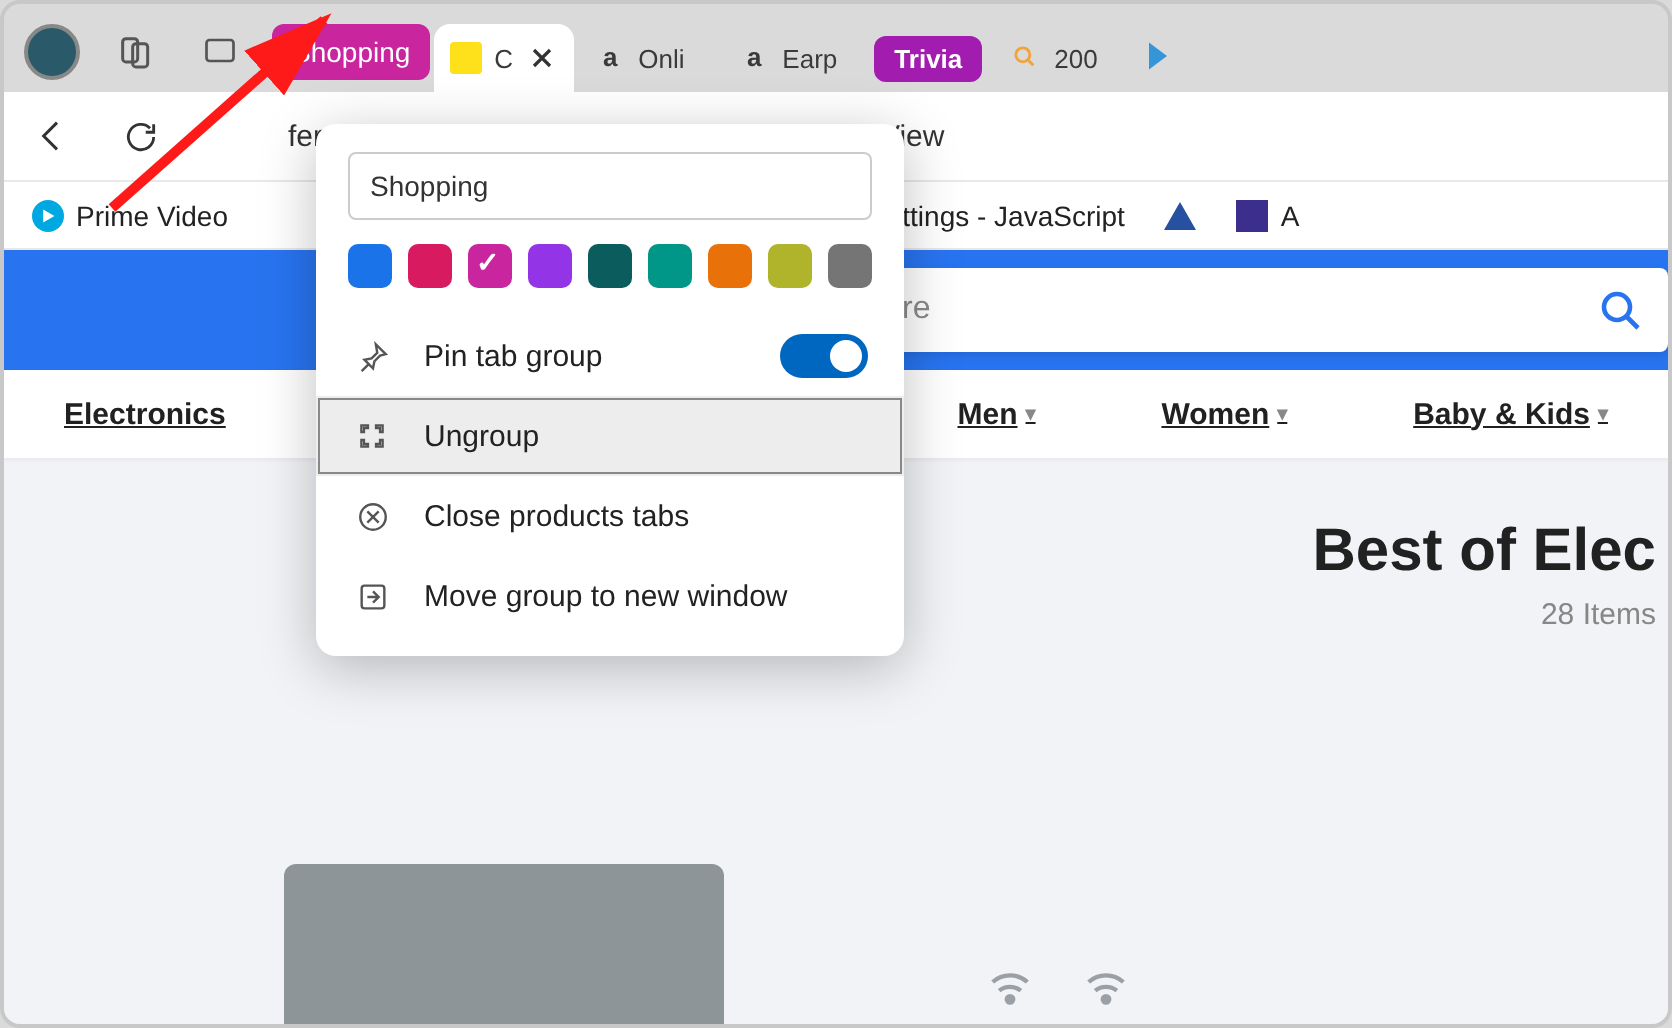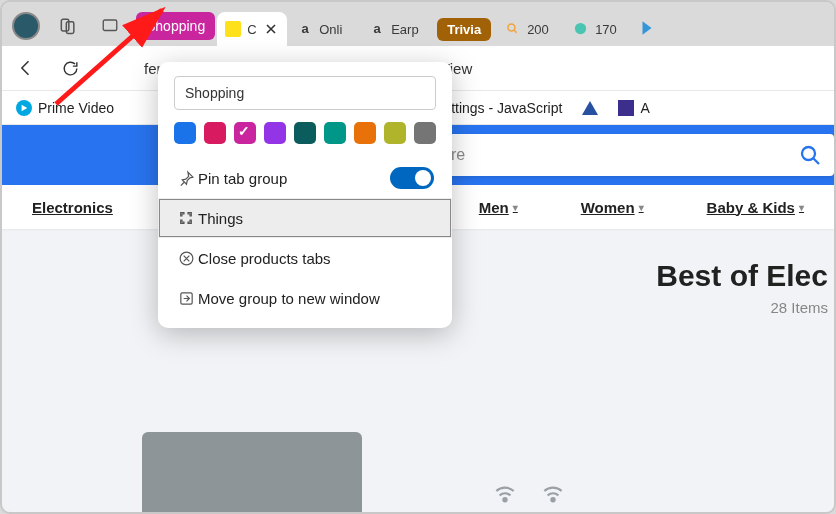--- a/index.html
+++ b/index.html
@@ -7,41 +7,41 @@
   .tabstrip { height:44px; background:#DADADA; display:flex; align-items:flex-end; padding:0 4px; gap:2px; }
   .sysbtns { display:flex; align-items:center; gap:14px; padding:0 10px 6px 6px; }
   .iconbtn { width:28px; height:28px; border-radius:6px; display:flex; align-items:center; justify-content:center; color:#555; }
   .avatar { width:28px; height:28px; border-radius:50%; background:#2a5a6a; border:2px solid #888; }
   .group-label { background:#c8259e; color:#fff; font-size:14px; padding:6px 10px; border-radius:6px; margin-bottom:6px; font-weight:500; }
   .tab { height:34px; background:#DADADA; border-radius:8px 8px 0 0; display:flex; align-items:center; padding:0 8px; gap:6px; font-size:13px; color:#3a3a3a; min-width:0; overflow:hidden; }
   .tab.active { background:#fff; }
   .tab .favicon { width:16px; height:16px; flex:0 0 auto; }
   .tab .ttitle { white-space:nowrap; overflow:hidden; }
   .tab .tclose { width:18px; height:18px; display:flex; align-items:center; justify-content:center; color:#555; }
-  .pill { background:#a16207; color:#fff; padding:4px 10px; border-radius:6px; font-size:13px; font-weight:600; }
+  .pill { background:#a21caf; color:#fff; padding:4px 10px; border-radius:6px; font-size:13px; font-weight:600; }
   .toolbar { height:45px; background:#fff; display:flex; align-items:center; padding:0 10px; gap:16px; border-bottom:1px solid #e8e8e8; }
   .url { flex:1; color:#333; font-size:15px; white-space:nowrap; overflow:hidden; }
   .bookmarks { height:34px; background:#fff; display:flex; align-items:center; padding:0 14px; gap:20px; font-size:14px; color:#222; border-bottom:1px solid #e8e8e8; }
   .bm { display:flex; align-items:center; gap:6px; white-space:nowrap; }
   .content { position:relative; height:calc(514px - 44px - 45px - 34px - 4px); background:#f1f3f6; }
   .bluebar { height:60px; background:#2874f0; display:flex; align-items:center; padding:0 0 0 260px; }
   .search { flex:1; height:42px; background:#fff; border-radius:4px; display:flex; align-items:center; padding:0 12px; color:#8a8a8a; font-size:16px; box-shadow:0 2px 4px rgba(0,0,0,.1); }
   .search svg { margin-left:auto; }
   .catbar { height:44px; background:#fff; display:flex; align-items:center; justify-content:space-between; padding:0 30px; font-size:15px; font-weight:600; color:#212121; box-shadow:0 1px 2px rgba(0,0,0,.05); }
   .cat { display:flex; align-items:center; gap:4px;text-decoration:underline; }
   .hero { padding:30px 0 10px 0; text-align:right; }
   .hero h2 { font-size:30px; font-weight:600; color:#212121; padding-right:6px; }
   .hero .sub { font-size:15px; color:#878787; padding:6px 6px 0 0; }
   
   .popup { position:absolute; top:60px; left:156px; width:294px; background:#fff; border-radius:10px; box-shadow:0 6px 28px rgba(0,0,0,.25); padding:14px 0 10px; z-index:50; }
   .groupname-input { margin:0 16px 12px; height:34px; border:1px solid #ccc; border-radius:4px; padding:0 10px; font-size:14px; color:#333; display:flex; align-items:center; }
   .swatches { display:flex; gap:8px; padding:0 16px 14px; }
   .sw { width:22px; height:22px; border-radius:5px; position:relative; }
   .sw.sel::after { content:"✓"; color:#fff; font-size:14px; font-weight:bold; position:absolute; left:4px; top:1px; }
-  .mitem { height:40px; display:flex; align-items:center; gap:2px; padding:0 18px; font-size:15px; color:#222; }
+  .mitem { height:40px; display:flex; align-items:center; gap:16px; padding:0 18px; font-size:15px; color:#222; }
   .mitem.hl { background:#ededed; outline:1.5px solid #888; outline-offset:-2px; }
   .mitem .micon { width:20px; height:20px; display:flex; align-items:center; justify-content:center; color:#555; }
   .toggle { margin-left:auto; width:44px; height:22px; background:#0067c0; border-radius:11px; position:relative; }
   .toggle::after { content:""; position:absolute; right:3px; top:3px; width:16px; height:16px; border-radius:50%; background:#fff; }
   .arrow { position:absolute; top:2px; left:44px; z-index:60; pointer-events:none; }
   .chev { font-size:10px; color:#888; }
   .router-placeholder { position:absolute; bottom:-10px; left:140px; width:220px; height:90px; background:#8e9599; border-radius:6px 6px 0 0; }
   .wifi { position:absolute; bottom:6px; display:flex; gap:22px; }
 </style>
 </head>
@@ -88,28 +88,20 @@
   </div>
   <div class="tab" style="width:66px">
     <span class="favicon">
       <svg width="14" height="14" viewBox="0 0 24 24">
           <circle cx="11" cy="11" r="6" fill="none" stroke="#f2a33c" stroke-width="2.5"></circle>
           <line x1="15" y1="15" x2="20" y2="20" stroke="#f2a33c" stroke-width="2.5"></line>
         </svg>
     </span>
     <span class="ttitle">200</span>
   </div>
-  <div class="tab" style="width:66px">
-    <span class="favicon">
-      <svg width="15" height="15" viewBox="0 0 24 24">
-          <circle cx="12" cy="12" r="9" fill="#49c5b1"></circle>
-        </svg>
-    </span>
-    <span class="ttitle">170</span>
-  </div>
   <div class="iconbtn" style="margin-bottom:4px">
     <svg width="18" height="18" viewBox="0 0 24 24">
         <path d="M6 3 L18 12 L6 21 Z" fill="#3496d8"></path>
       </svg>
   </div>
 </div>
 
 <div class="toolbar">
   <div class="iconbtn">
     <svg width="20" height="20" viewBox="0 0 24 24" fill="none" stroke="#333" stroke-width="1.8">
@@ -228,21 +220,21 @@
     </span>
     <span>Pin tab group</span>
     <span class="toggle"></span>
   </div>
   <div class="mitem hl">
     <span class="micon">
       <svg width="16" height="16" viewBox="0 0 24 24" fill="none" stroke="#555" stroke-width="1.7">
           <path d="M4 4h5v2H6v3H4zM20 4h-5v2h3v3h2zM4 20h5v-2H6v-3H4zM20 20h-5v-2h3v-3h2z"></path>
         </svg>
     </span>
-    <span>Things</span>
+    <span>Ungroup</span>
   </div>
   <div class="mitem">
     <span class="micon">
       <svg width="17" height="17" viewBox="0 0 24 24" fill="none" stroke="#555" stroke-width="1.7">
           <circle cx="12" cy="12" r="9"></circle>
           <path d="M8 8l8 8M16 8l-8 8"></path>
         </svg>
     </span>
     <span>Close products tabs</span>
   </div>

